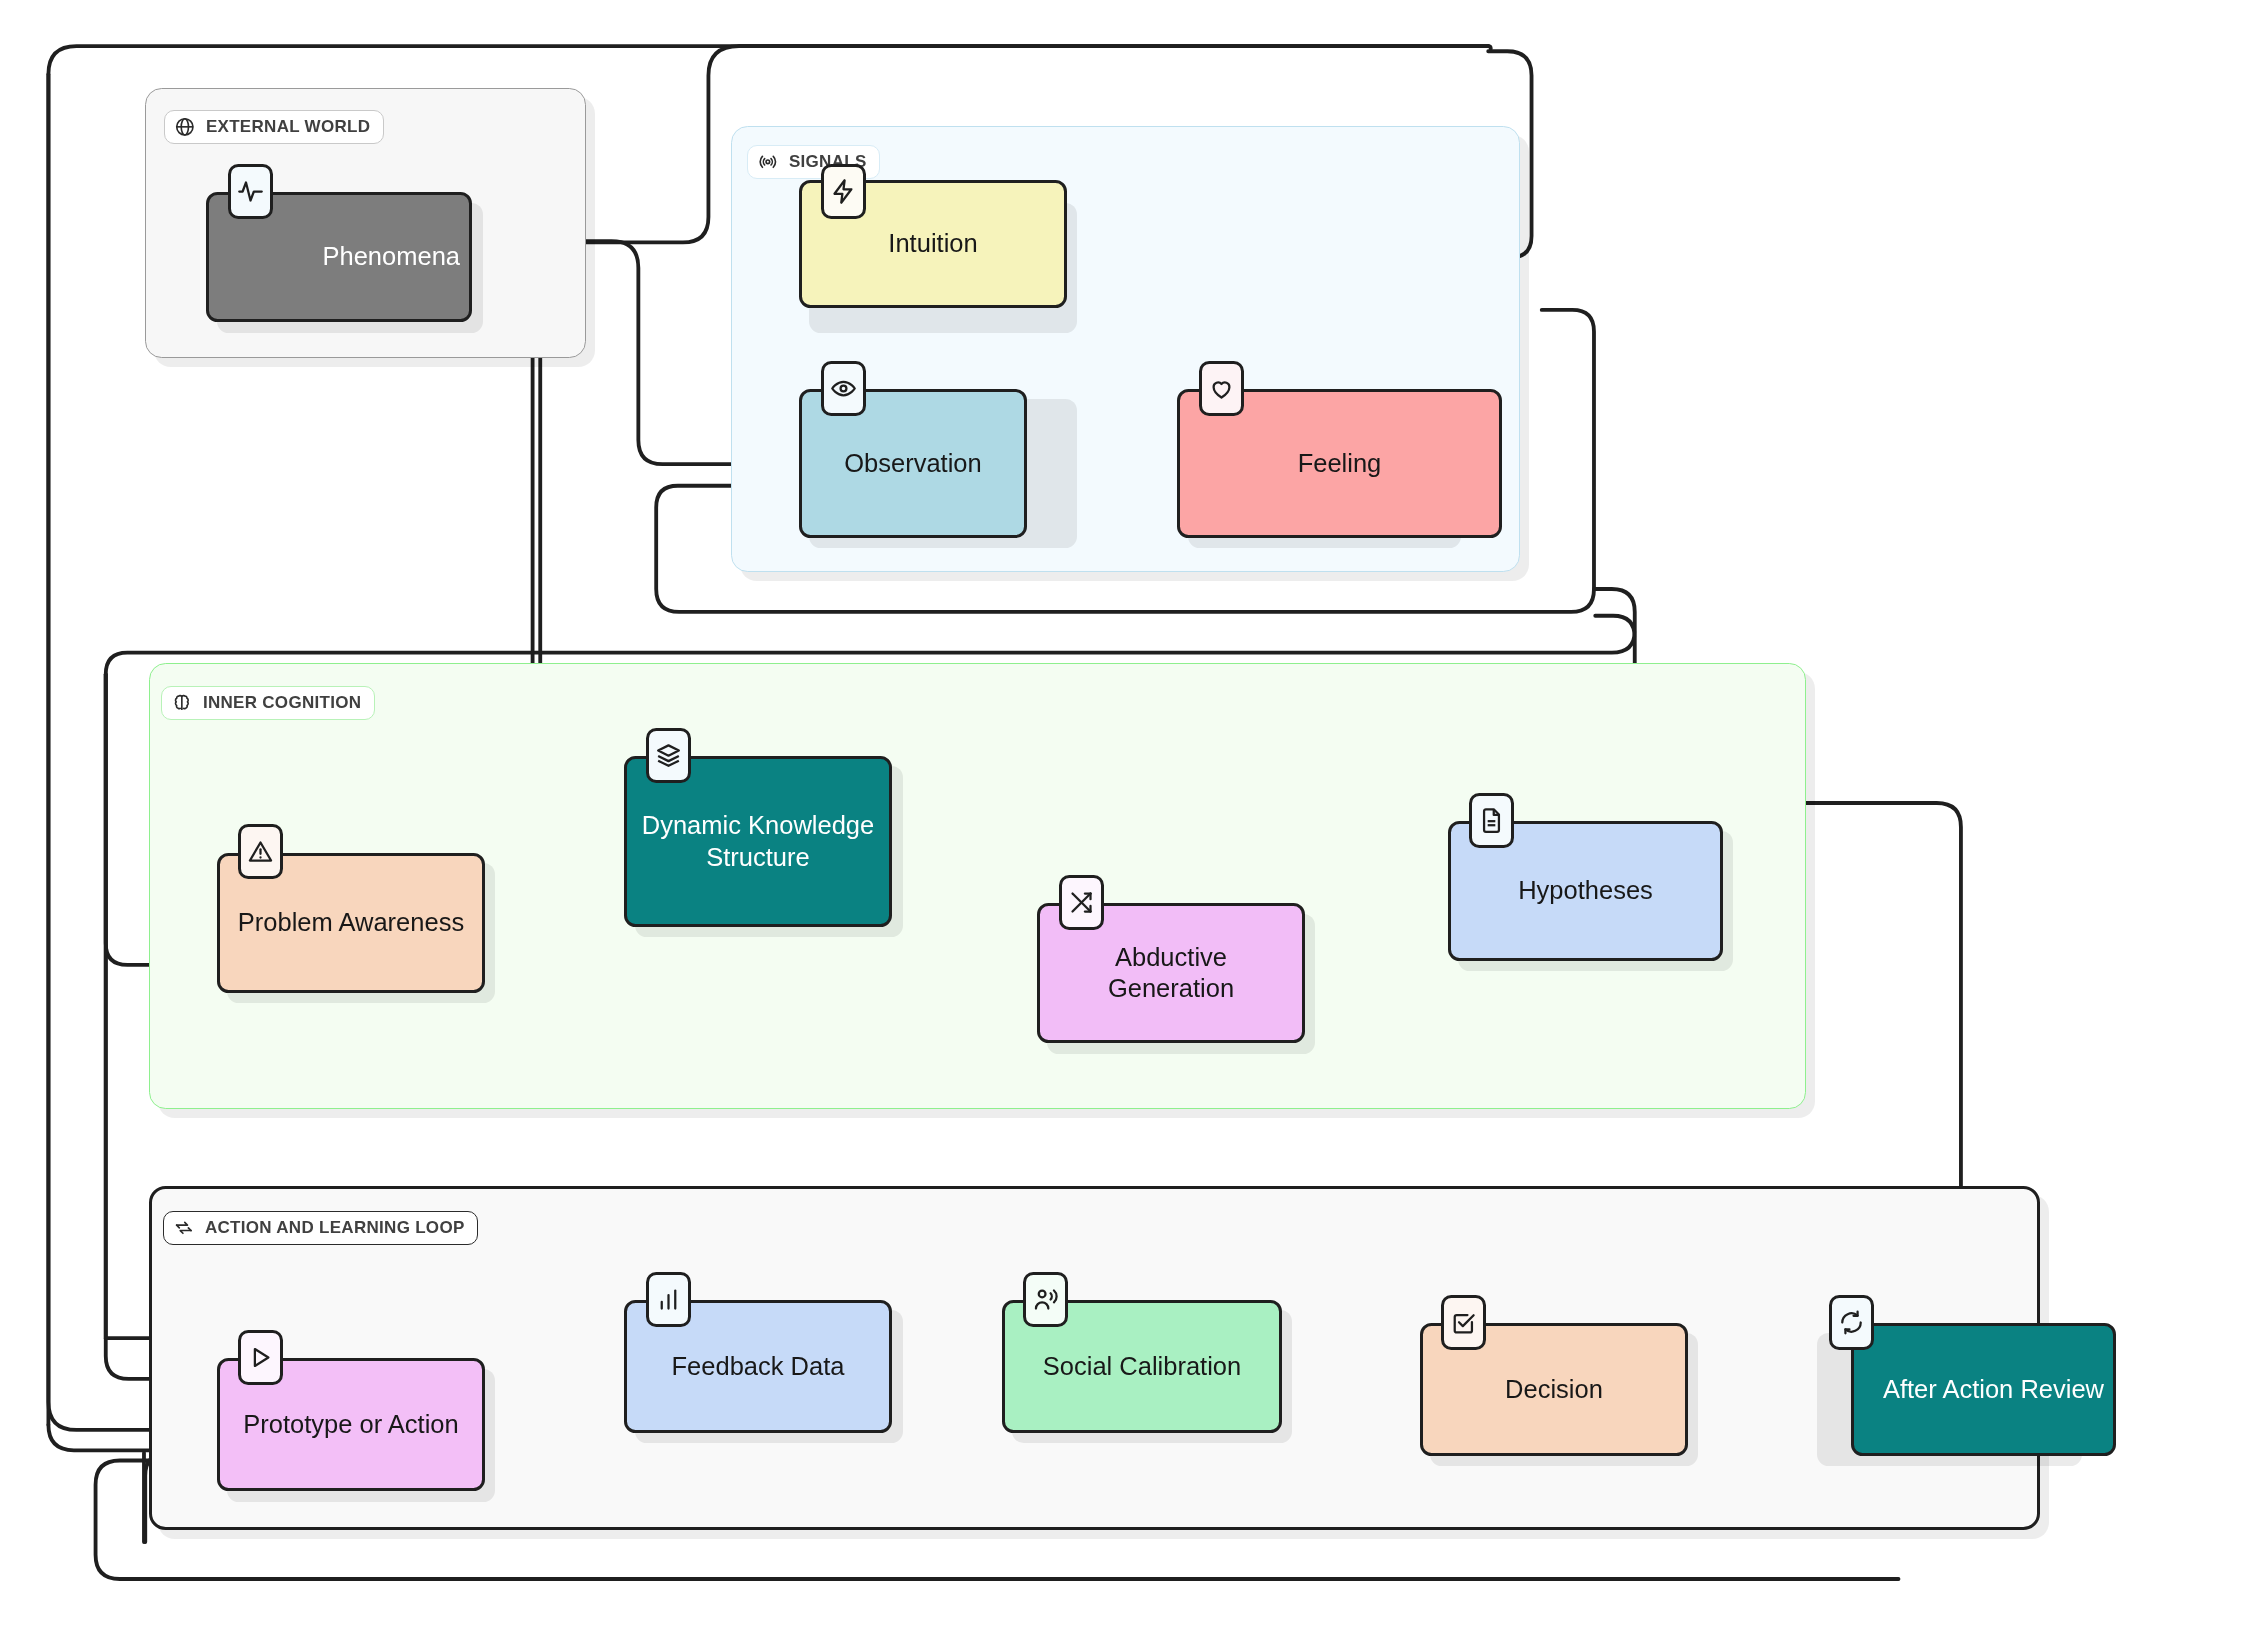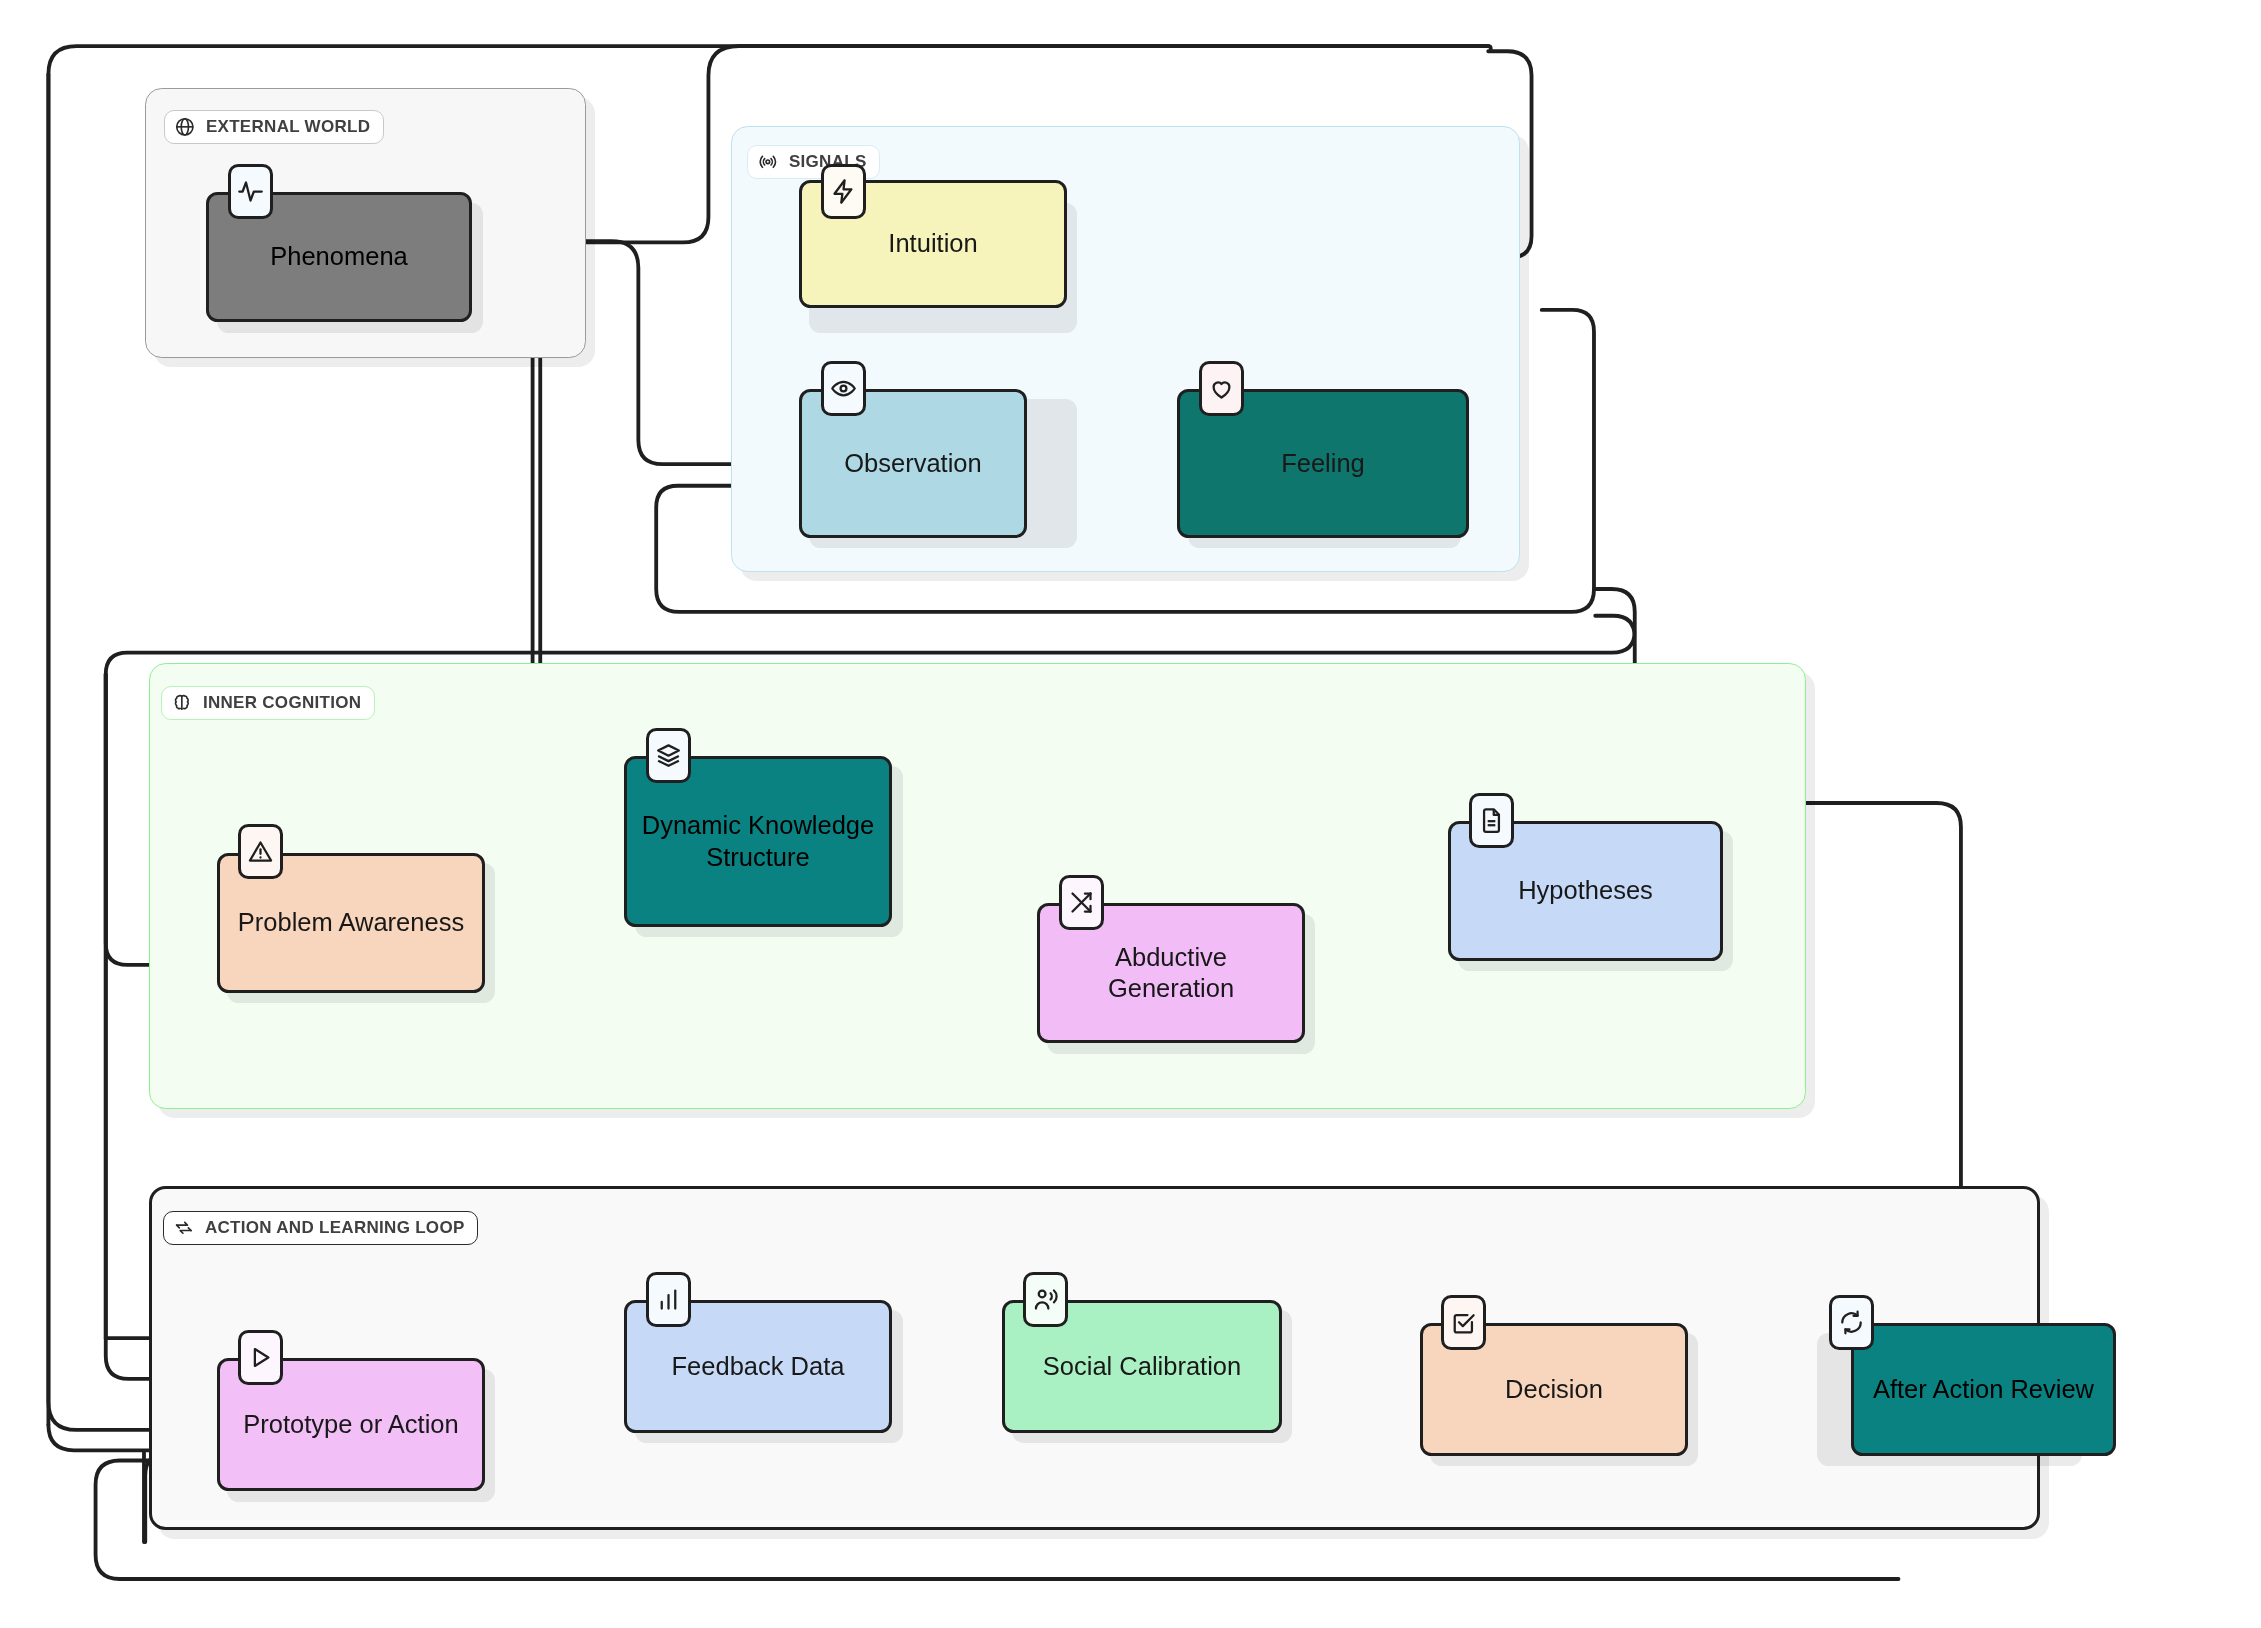--- a/index.html
+++ b/index.html
@@ -14,21 +14,21 @@
       box-sizing:border-box;}
   .cluster-label .ctext{font-size:17px;font-weight:700;letter-spacing:0.3px;color:#404040;
       font-family:"Liberation Sans", sans-serif;white-space:nowrap;}
   .cluster-label .cicon{width:21.7px;height:21.7px;display:block;flex:0 0 21.7px;}
 
   .node{position:absolute;border-radius:11.5px;border:3.8px solid #1f1f1f;box-sizing:border-box;
       display:flex;align-items:center;justify-content:center;text-align:center;
       font-size:25.5px;line-height:1.22;color:#181818;
       font-family:"Liberation Sans", sans-serif;padding:3.8px 9px;}
   .node-shadow{position:absolute;border-radius:11.5px;background:#00000014;}
-  .node.light{color:#000000;}
+  .node.light{color:#ffffff;justify-content:flex-end;}
   .badge{position:absolute;width:45px;height:55px;border:3.8px solid #1f1f1f;border-radius:10.2px;
       background:#f4fafd;box-sizing:border-box;display:flex;align-items:center;justify-content:center;}
   .badge svg{width:27px;height:27px;display:block;}
 </style>
 </head>
 <body>
 
 <div id="stage">
 
   <svg id="wires" viewBox="0 0 3549 2556">
@@ -225,21 +225,21 @@
     <span>Observation</span>
   </div>
   <div class="badge" style="left:821px;top:361px;">
     <svg viewBox="0 0 24 24" fill="none" stroke="#1f1f1f" stroke-width="2" stroke-linejoin="round">
       <path d="M2 12s3.8-6 10-6 10 6 10 6-3.8 6-10 6-10-6-10-6z"></path>
         <circle cx="12" cy="12" r="2.6"></circle>
     </svg>
   </div>
 
   <div class="node-shadow" style="left:1188px;top:399px;width:273px;height:149px;"></div>
-  <div class="node" style="left:1177px;top:389px;width:292px;height:149px;background:#0f766e;">
+  <div class="node" style="left:1177px;top:389px;width:325px;height:149px;background:#fca5a5;">
     <span>Feeling</span>
   </div>
   <div class="badge" style="left:1199px;top:361px;background:#fdf3f5;">
     <svg viewBox="0 0 24 24" fill="none" stroke="#1f1f1f" stroke-width="2" stroke-linejoin="round">
       <path d="M12 20s-7-4.6-7-9.2A4 4 0 0 1 12 8a4 4 0 0 1 7 2.8C19 15.4 12 20 12 20z"></path>
     </svg>
   </div>
 
   <div class="node-shadow" style="left:227px;top:863px;width:268px;height:140px;"></div>
   <div class="node" style="left:217px;top:853px;width:268px;height:140px;background:#f8d6bd;">

